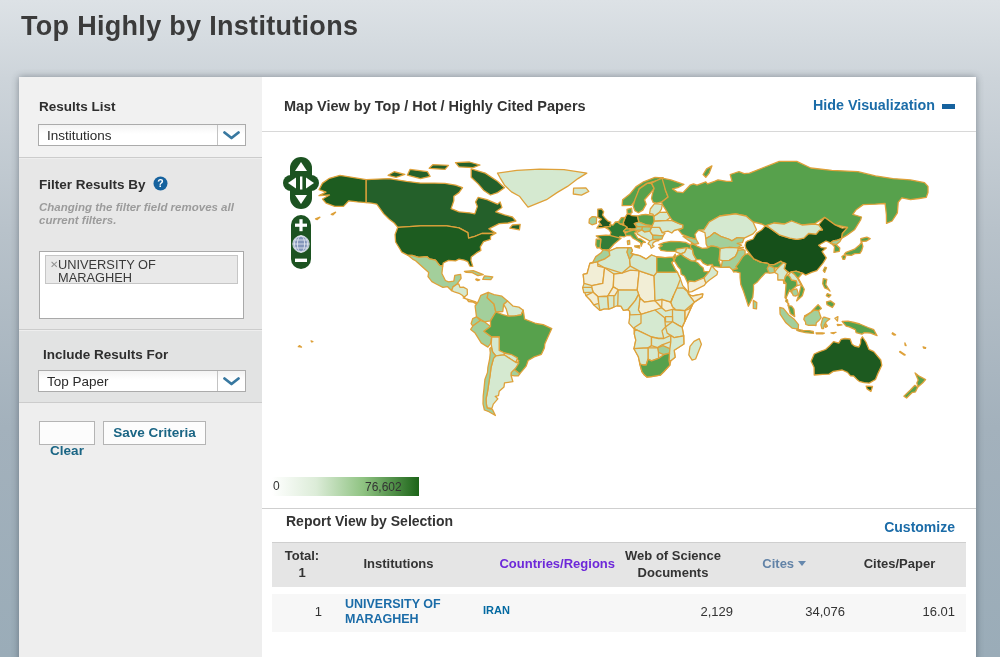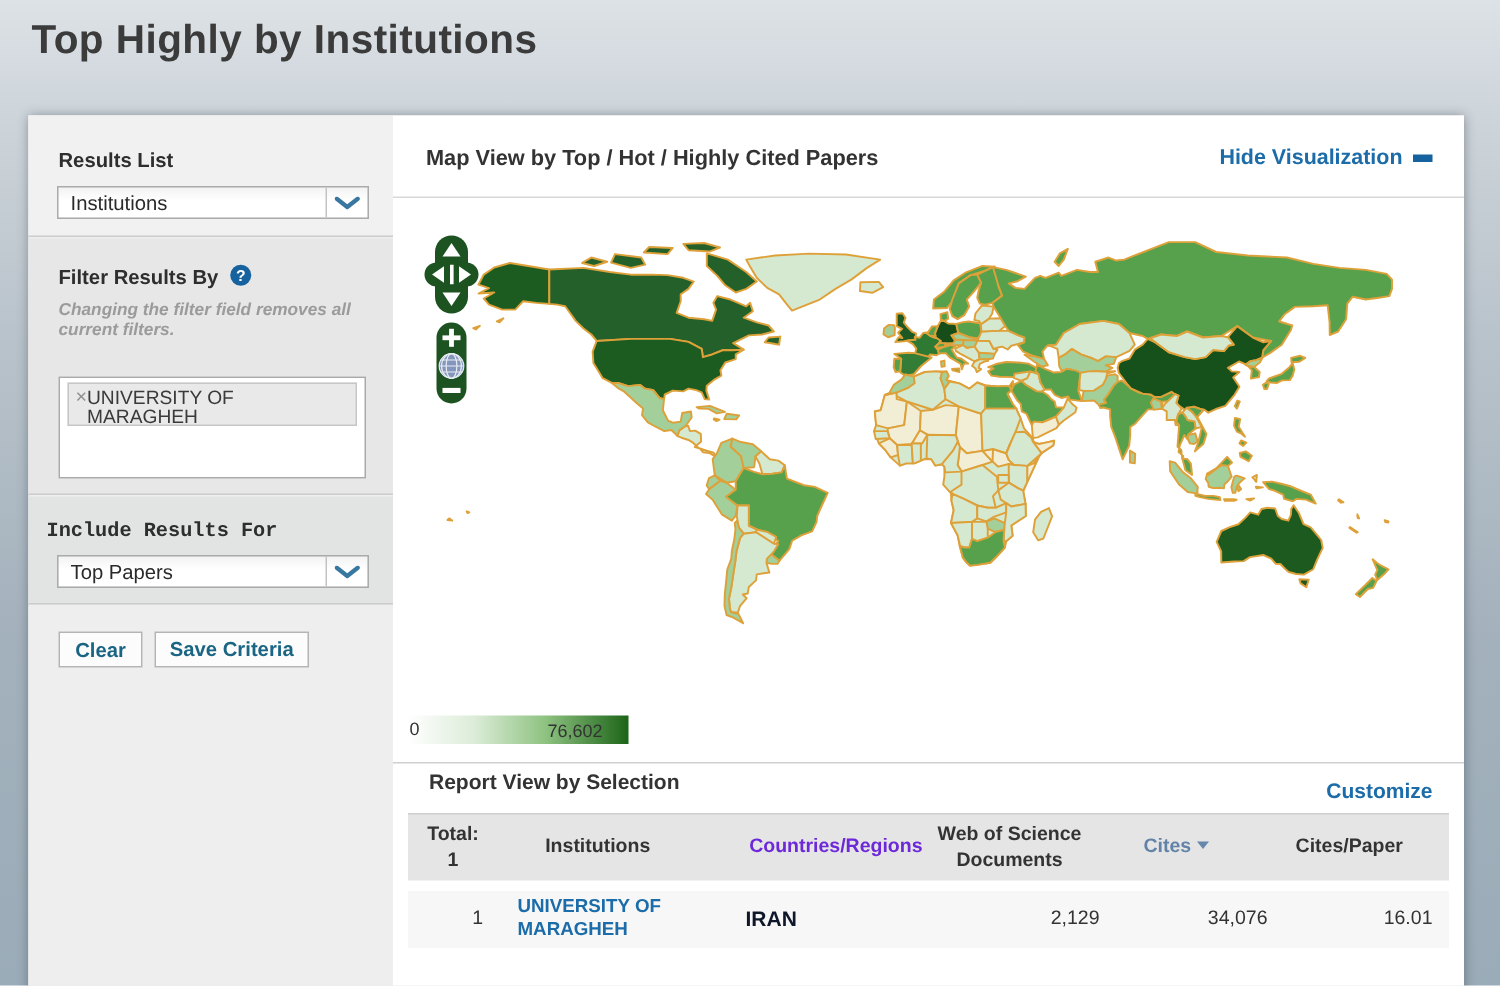--- a/index.html
+++ b/index.html
@@ -52,32 +52,32 @@
       <div style="position:absolute;left:20px;top:42px;width:200px;font-size:11.5px;font-style:italic;font-weight:bold;color:#9b9b9b;line-height:13px;">Changing the filter field removes all current filters.</div>
       <div class="blue" style="position:absolute;left:20px;top:72px;font-size:13px;margin-top:44px;">Add Filter »</div>
       <div style="position:absolute;left:20px;top:92px;width:205px;height:68px;background:#ffffff;border:1px solid #a9a9a9;">
         <div style="position:absolute;left:5px;top:3px;width:193px;height:29px;background:#e9e9e9;border:1px solid #c6c6c6;">
           <span style="position:absolute;left:4px;top:3px;color:#909090;font-size:10px;">✕</span>
           <div style="position:absolute;left:12px;top:2px;font-size:12.8px;color:#3a3a3a;line-height:13px;">UNIVERSITY OF<br>MARAGHEH</div>
         </div>
       </div>
     </div>
     <div class="sec3">
-      <div class="lbl" style="position:absolute;left:12px;top:16px;font-family:Liberation Mono, monospace;">Include Results For</div>
+      <div class="lbl" style="position:absolute;left:24px;top:16px;">Include Results For</div>
       <div class="dd" style="left:19px;top:39px;width:208px;">
-        <span class="txt">Top Papers</span>
+        <span class="txt">Top Paper</span>
         <span class="chev">
             <svg width="17" height="10" viewBox="0 0 17 10">
               <path d="M1.5 1.5 L8.5 7 L15.5 1.5" fill="none" stroke="#3878a0" stroke-width="2.8" stroke-linecap="round" stroke-linejoin="round"></path>
             </svg>
           </span>
       </div>
     </div>
     <div class="sec4">
-      <div class="btn" style="left:20px;top:17px;width:56px;padding-top:4px;">Clear</div>
+      <div class="btn" style="left:20px;top:17px;width:56px;padding-top:21px;">Clear</div>
       <div class="btn" style="left:84px;top:17px;width:103px;padding-top:3px;">Save Criteria</div>
     </div>
   </div>
 
   <div class="mapheader">
     <div style="position:absolute;left:22px;top:21px;font-size:14.5px;font-weight:bold;color:#333;">Map View by Top / Hot / Highly Cited Papers</div>
     <div class="blue" style="position:absolute;right:21px;top:20px;font-size:14.3px;">Hide Visualization <span style="display:inline-block;width:13px;height:5px;background:#16629e;vertical-align:middle;margin-left:3px;"></span></div>
   </div>
 
   <div class="maparea">
@@ -272,19 +272,19 @@
       <div style="position:absolute;left:0px;top:4px;width:60px;text-align:center;font-size:13px;font-weight:bold;color:#333;line-height:17px;">Total:<br>1</div>
       <div style="position:absolute;left:60px;top:13px;width:133px;text-align:center;font-size:13px;font-weight:bold;color:#333;">Institutions</div>
       <div style="position:absolute;left:193px;top:13px;width:150px;text-align:right;font-size:13px;font-weight:bold;color:#6d28d9;">Countries/Regions</div>
       <div style="position:absolute;left:337px;top:4px;width:128px;text-align:center;font-size:13px;font-weight:bold;color:#333;line-height:17px;">Web of Science<br>Documents</div>
       <div style="position:absolute;left:457px;top:13px;width:110px;text-align:center;font-size:13px;font-weight:bold;color:#6283a7;">Cites <span style="display:inline-block;vertical-align:2px;width:0;height:0;border-left:4px solid transparent;border-right:4px solid transparent;border-top:5px solid #6688ad;"></span></div>
       <div style="position:absolute;left:571px;top:13px;width:113px;text-align:center;font-size:13px;font-weight:bold;color:#333;">Cites/Paper</div>
     </div>
     <div style="position:absolute;left:10px;top:85px;width:694px;height:38px;background:#f7f7f7;">
       <div style="position:absolute;left:0px;top:10px;width:50px;text-align:right;font-size:13px;color:#333;">1</div>
       <div style="position:absolute;left:73px;top:3px;font-size:12.5px;font-weight:bold;color:#1b6ca8;line-height:15px;">UNIVERSITY OF<br>MARAGHEH</div>
-      <div style="position:absolute;left:225px;top:10px;font-size:14px;font-weight:bold;color:#0f172a;">IRAN</div>
+      <div style="position:absolute;left:211px;top:10px;font-size:11px;font-weight:bold;color:#0369a1;">IRAN</div>
       <div style="position:absolute;left:343px;top:10px;width:118px;text-align:right;font-size:13px;color:#333;">2,129</div>
       <div style="position:absolute;left:471px;top:10px;width:102px;text-align:right;font-size:13px;color:#333;">34,076</div>
       <div style="position:absolute;left:581px;top:10px;width:102px;text-align:right;font-size:13px;color:#333;">16.01</div>
     </div>
   </div>
 </div>
 
 </body></html>

